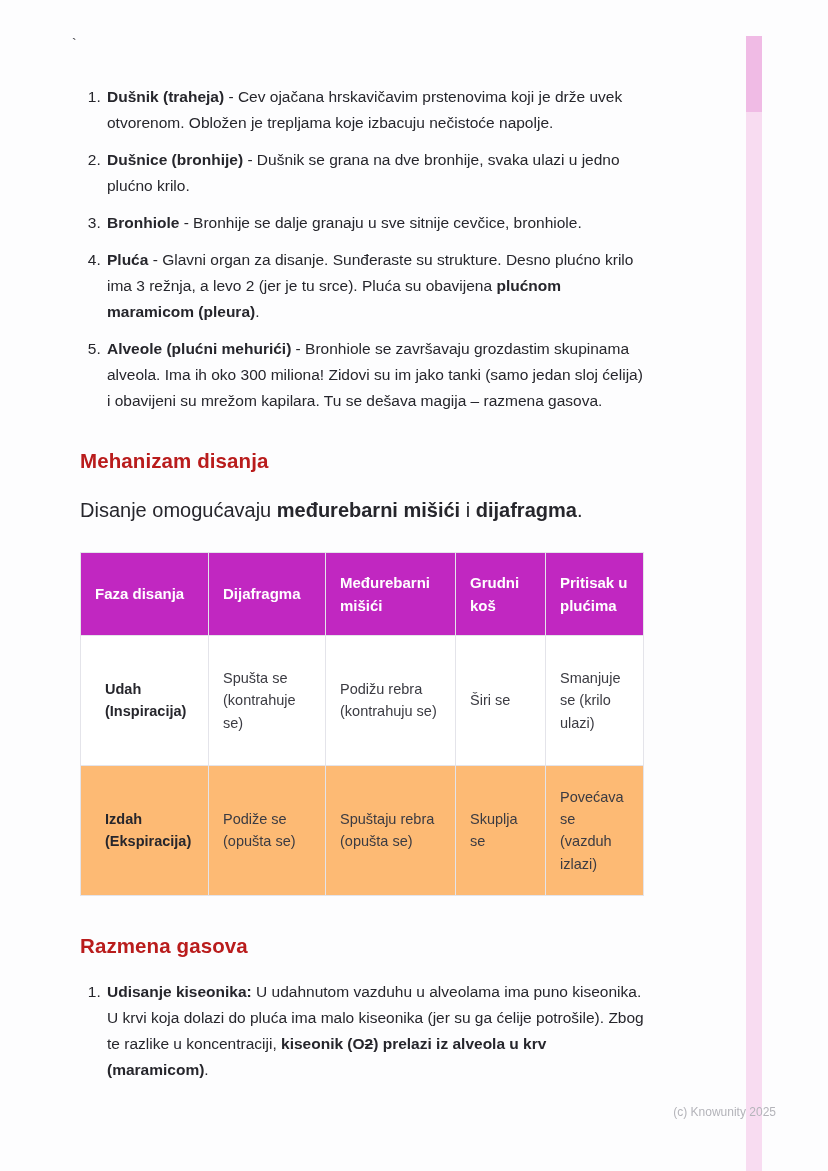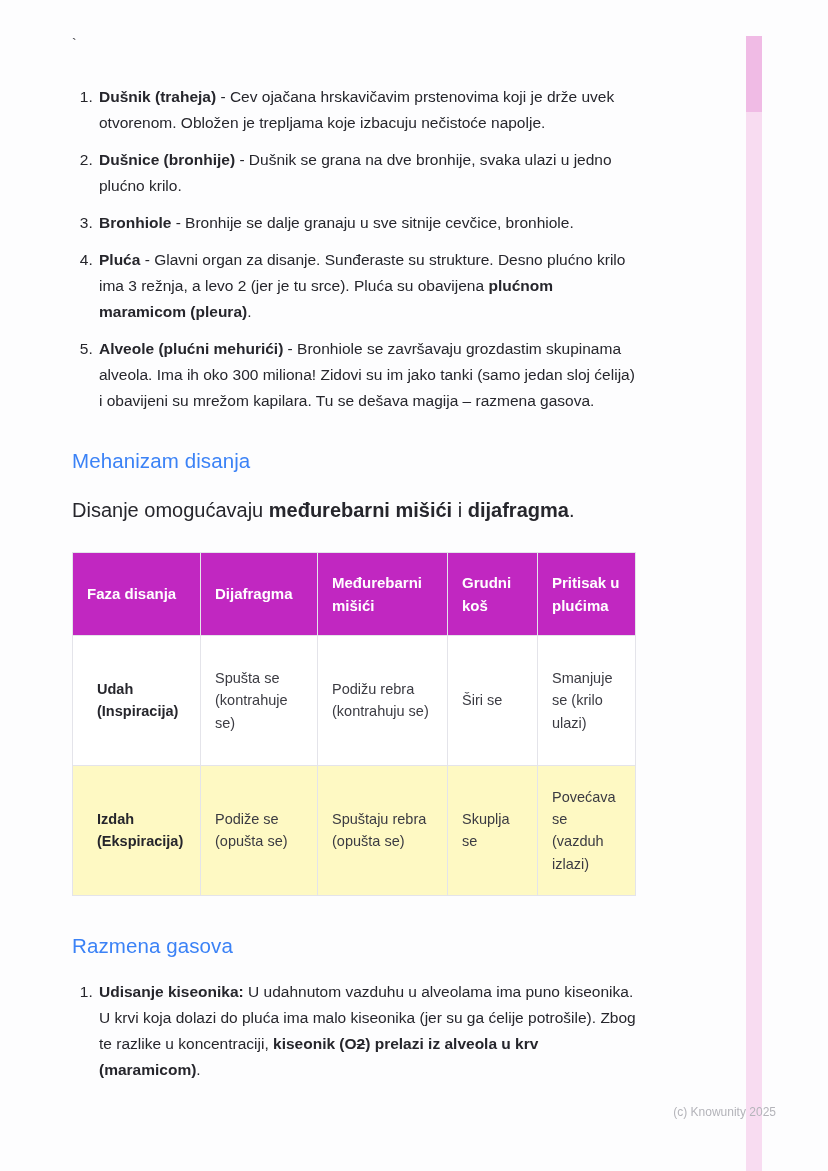--- a/index.html
+++ b/index.html
@@ -18,53 +18,53 @@
     position: absolute; top: 36px; bottom: 0; right: 66px; width: 16px;
     background: #f8dcf1;
   }
   .scroll-thumb {
     position: absolute; top: 0; left: 0; right: 0; height: 76px;
     background: #f0bbe5;
   }
 
   .stray { position: absolute; left: 72px; top: 36px; font-size: 14px; color: #3a3a40; }
 
-  .content { position: absolute; left: 72px; top: 0; width: 565px; }
+  .content { position: absolute; left: 80px; top: 0; width: 565px; }
 
   ol.doc-list { margin: 0 0 0 0; padding-left: 25px; }
   ol.doc-list.first { margin-top: 84px; }
   ol.doc-list li {
     font-size: 15.5px; line-height: 1.68; margin-bottom: 11px; color: #26262c;
     padding-left: 2px;
   }
   .b { font-weight: 700; }
   .strike { text-decoration: line-through; }
 
   h2.section-heading {
-    font-size: 20.5px; font-weight: 400; color: #3b82f6;
+    font-size: 20.5px; font-weight: 700; color: #b91c1c;
     margin: 35px 0 21px 0; letter-spacing: .1px;
   }
   p.para { font-size: 20px; line-height: 1.68; margin: 0 0 24px 0; }
   p.justify { text-align: justify; }
 
   table.phase-table {
     border-collapse: collapse; table-layout: fixed; width: 563px;
     margin: 2px 0 0 0; font-size: 14.5px;
   }
   table.phase-table th, table.phase-table td {
     border: 1px solid #e4e4ea; text-align: left; vertical-align: middle;
     padding: 14px; line-height: 1.55; overflow-wrap: break-word;
   }
   table.phase-table th {
     background: #c127c1; color: #ffffff; font-weight: 600; font-size: 15px;
     height: 83px;
   }
   table.phase-table td { color: #3b3b42; background: #ffffff; }
   table.phase-table tr.body-row { height: 130px; }
-  table.phase-table tr.alt td { background: #fef9c3; }
+  table.phase-table tr.alt td { background: #fdba74; }
   table.phase-table td.phase-cell { font-weight: 700; color: #26262c; padding-left: 24px; }
 
   .section-gas h2 { margin-top: 38px; }
 
   .watermark {
     position: absolute; right: 52px; bottom: 52px; font-size: 12px;
     color: #b4b4ba; z-index: 3;
   }
 </style>
 </head>

